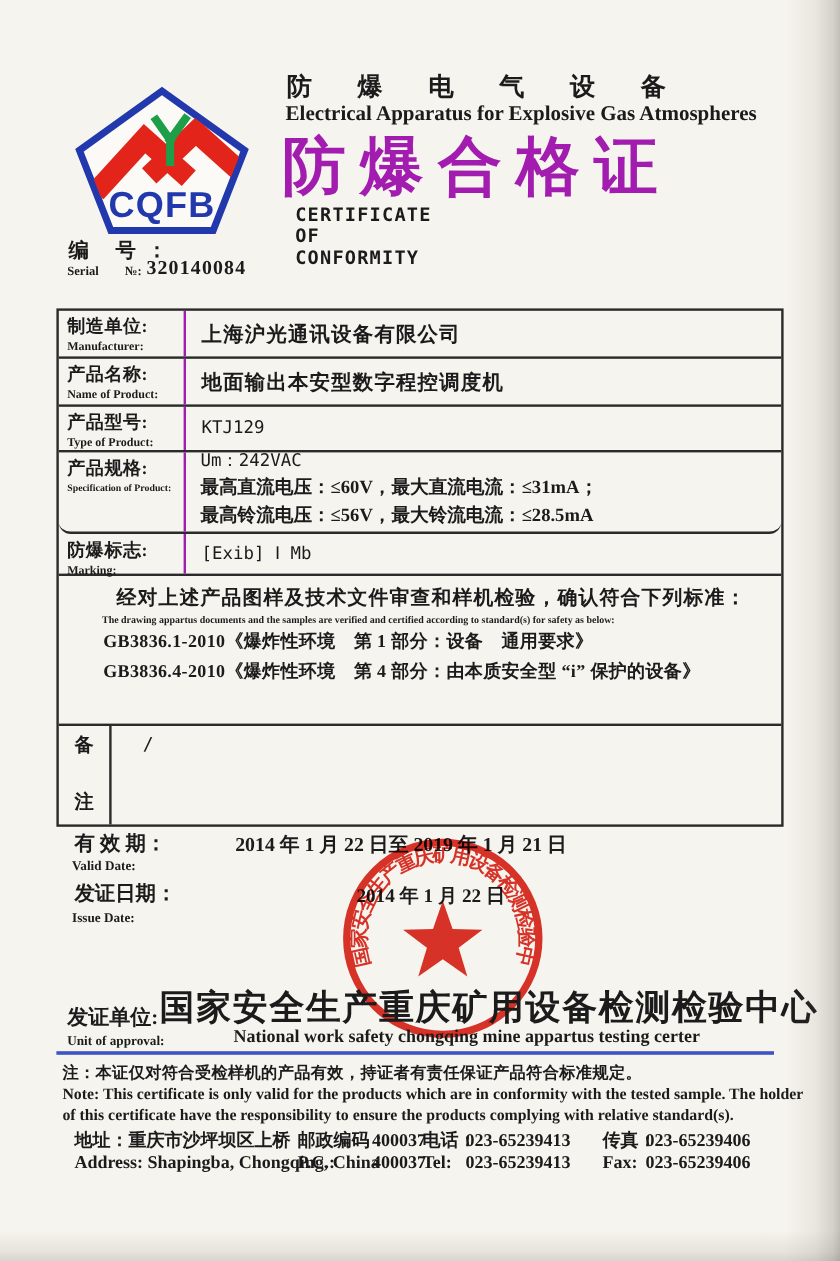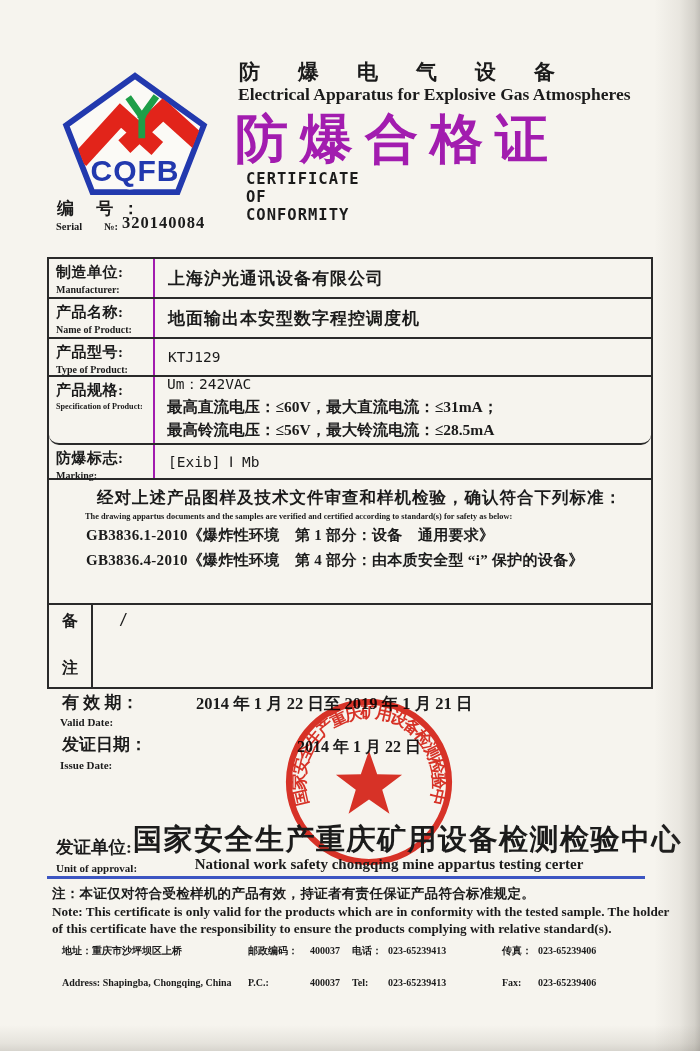--- a/index.html
+++ b/index.html
@@ -106,21 +106,21 @@
 
   
   .note-cn{left:52px;top:885px;font-size:13.5px;font-weight:700;letter-spacing:0.3px;white-space:nowrap;}
   .note-en1{left:52px;top:904px;font-size:13.2px;font-weight:700;white-space:nowrap;}
   .note-en2{left:52px;top:921px;font-size:13.2px;font-weight:700;white-space:nowrap;}
 
   
   .footer{
     left:62px;top:944px;width:600px;
     display:grid;grid-template-columns:186px 104px 150px 160px;
-    row-gap:18px;font-size:10px;font-weight:700;line-height:14px;
+    row-gap:4px;font-size:15px;font-weight:700;line-height:14px;
   }
   .flab{display:inline-block;}
   .flab.w62{width:62px;} .flab.w36{width:36px;}
   .fcell{white-space:nowrap;}
 </style>
 </head>
 <body>
 
 <div class="page">
 

